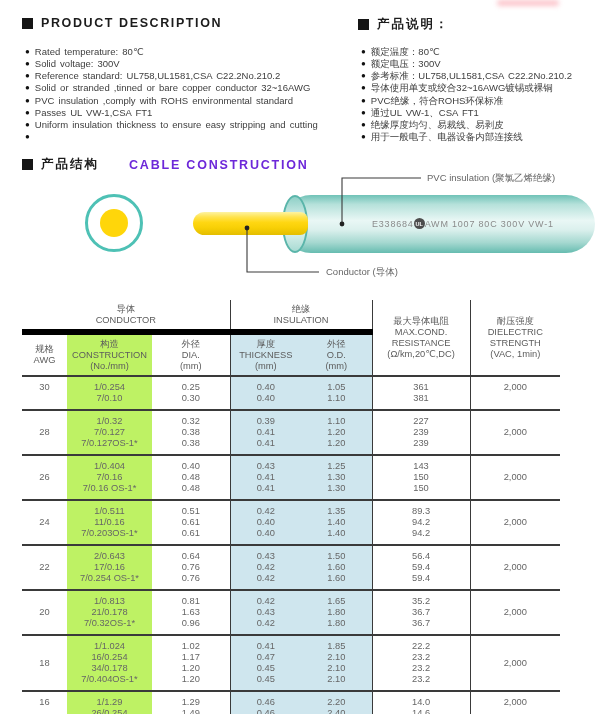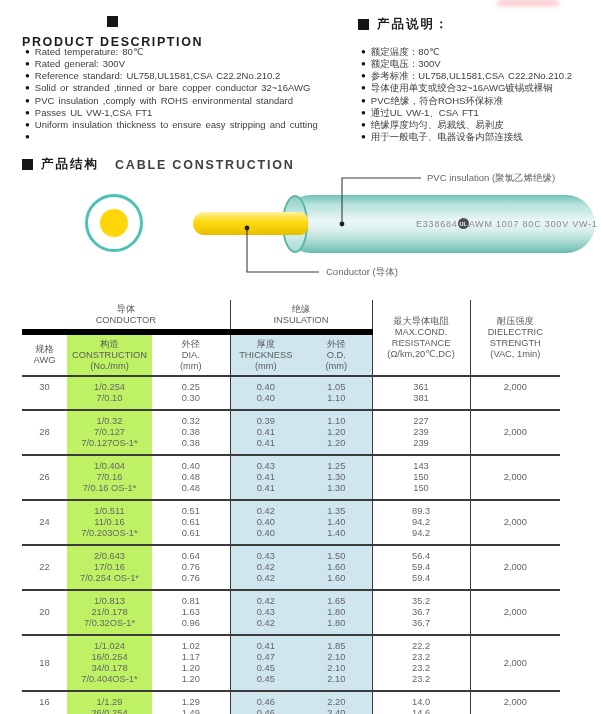--- a/index.html
+++ b/index.html
@@ -25,21 +25,21 @@
   .cross-ring{left:85px;top:194px;width:52px;height:52px;border:3.2px solid #4ec1b5;border-radius:50%;background:#fff;}
   .cross-core{left:100px;top:209px;width:28px;height:28px;border-radius:50%;background:#ffd60a;}
   .rod{left:193px;top:212px;width:115px;height:23px;border-radius:11.5px 8px 8px 11.5px;z-index:3;
        background:linear-gradient(to bottom,#fdf3a3 0%,#ffe34d 22%,#ffd713 45%,#f7cf05 70%,#e3bd00 100%);}
   .tube{left:282px;top:195px;width:313px;height:58px;border-radius:29px;z-index:2;
         background:linear-gradient(to bottom,#6fc2b7 0%,#b5e1da 16%,#e9f7f5 44%,#dbf0ed 60%,#a5d8d0 82%,#66bcb0 100%);}
   .tube-face{left:282px;top:195px;width:26px;height:58px;border-radius:50%;z-index:2;
         border:2px solid #5ab5aa;box-sizing:border-box;
         background:linear-gradient(to bottom,#8fd0c7 0%,#d6efeb 40%,#e9f7f4 55%,#a9dbd3 100%);}
   .tube-print{left:372px;top:218px;z-index:4;display:flex;align-items:center;
-        font-size:9px;color:#8b8b8b;letter-spacing:0.8px;white-space:nowrap;margin-left:44px;}
+        font-size:9px;color:#8b8b8b;letter-spacing:0.8px;white-space:nowrap;}
   .ul-mark{width:11px;height:11px;border-radius:50%;background:#4d4d4d;color:#fff;font-size:5.5px;
         font-weight:bold;display:flex;align-items:center;justify-content:center;letter-spacing:0;}
   .callout{font-size:9.5px;color:#666;white-space:nowrap;z-index:5;}
   #leader-svg{left:0;top:0;z-index:4;pointer-events:none;}
 
   .smudge{left:497px;top:0;width:62px;height:6px;background:rgba(250,150,160,0.55);filter:blur(2.5px);border-radius:4px;}
 
   
   table.spec{border-collapse:collapse;table-layout:fixed;position:absolute;left:22px;top:300px;width:538px;
              font-size:9.3px;color:#666;}
@@ -52,32 +52,32 @@
   .bg-b{background:#cfe6ee;}
   table.spec tbody td{border-bottom:2px solid #3a3a3a;padding:5px 0;text-align:center;
              vertical-align:middle;line-height:11px;}
   tr.two .valign-edge{vertical-align:top;}
 </style>
 </head>
 <body>
 
 <div class="abs smudge"></div>
 
-<div class="abs sec-head" style="left:22px;top:16px;flex-direction:column;">
+<div class="abs sec-head" style="left:22px;top:16px;">
   <span class="sq"></span>
   <span class="sec-title">PRODUCT DESCRIPTION</span>
 </div>
 <ul class="abs desc-list" style="left:25px;top:46px;">
     <li>
       <span class="dot">●</span>
       <span>Rated temperature: 80℃</span>
     </li>
     <li>
       <span class="dot">●</span>
-      <span>Rated general: 300V</span>
+      <span>Solid voltage: 300V</span>
     </li>
     <li>
       <span class="dot">●</span>
       <span>Reference standard: UL758,UL1581,CSA C22.2No.210.2</span>
     </li>
     <li>
       <span class="dot">●</span>
       <span>Solid or stranded ,tinned or bare copper conductor 32~16AWG</span>
     </li>
     <li>
@@ -132,21 +132,21 @@
     </li>
     <li>
       <span class="dot">●</span>
       <span>用于一般电子、电器设备内部连接线</span>
     </li>
   </ul>
 
 <div class="abs sec-head" style="left:22px;top:156px;">
   <span class="sq"></span>
   <span class="sec-title zh">产品结构</span>
-  <span class="sec-title" style="margin-left:8px;letter-spacing:1.8px;color:#404040;">CABLE CONSTRUCTION</span>
+  <span class="sec-title" style="margin-left:22px;letter-spacing:1.8px;color:#6d28d9;">CABLE CONSTRUCTION</span>
 </div>
 
 <div class="abs cross-ring"></div>
 <div class="abs cross-core"></div>
 
 <div class="abs tube"></div>
 <div class="abs tube-face"></div>
 <div class="abs rod"></div>
 <div class="abs tube-print">
   <span>E338684</span>

